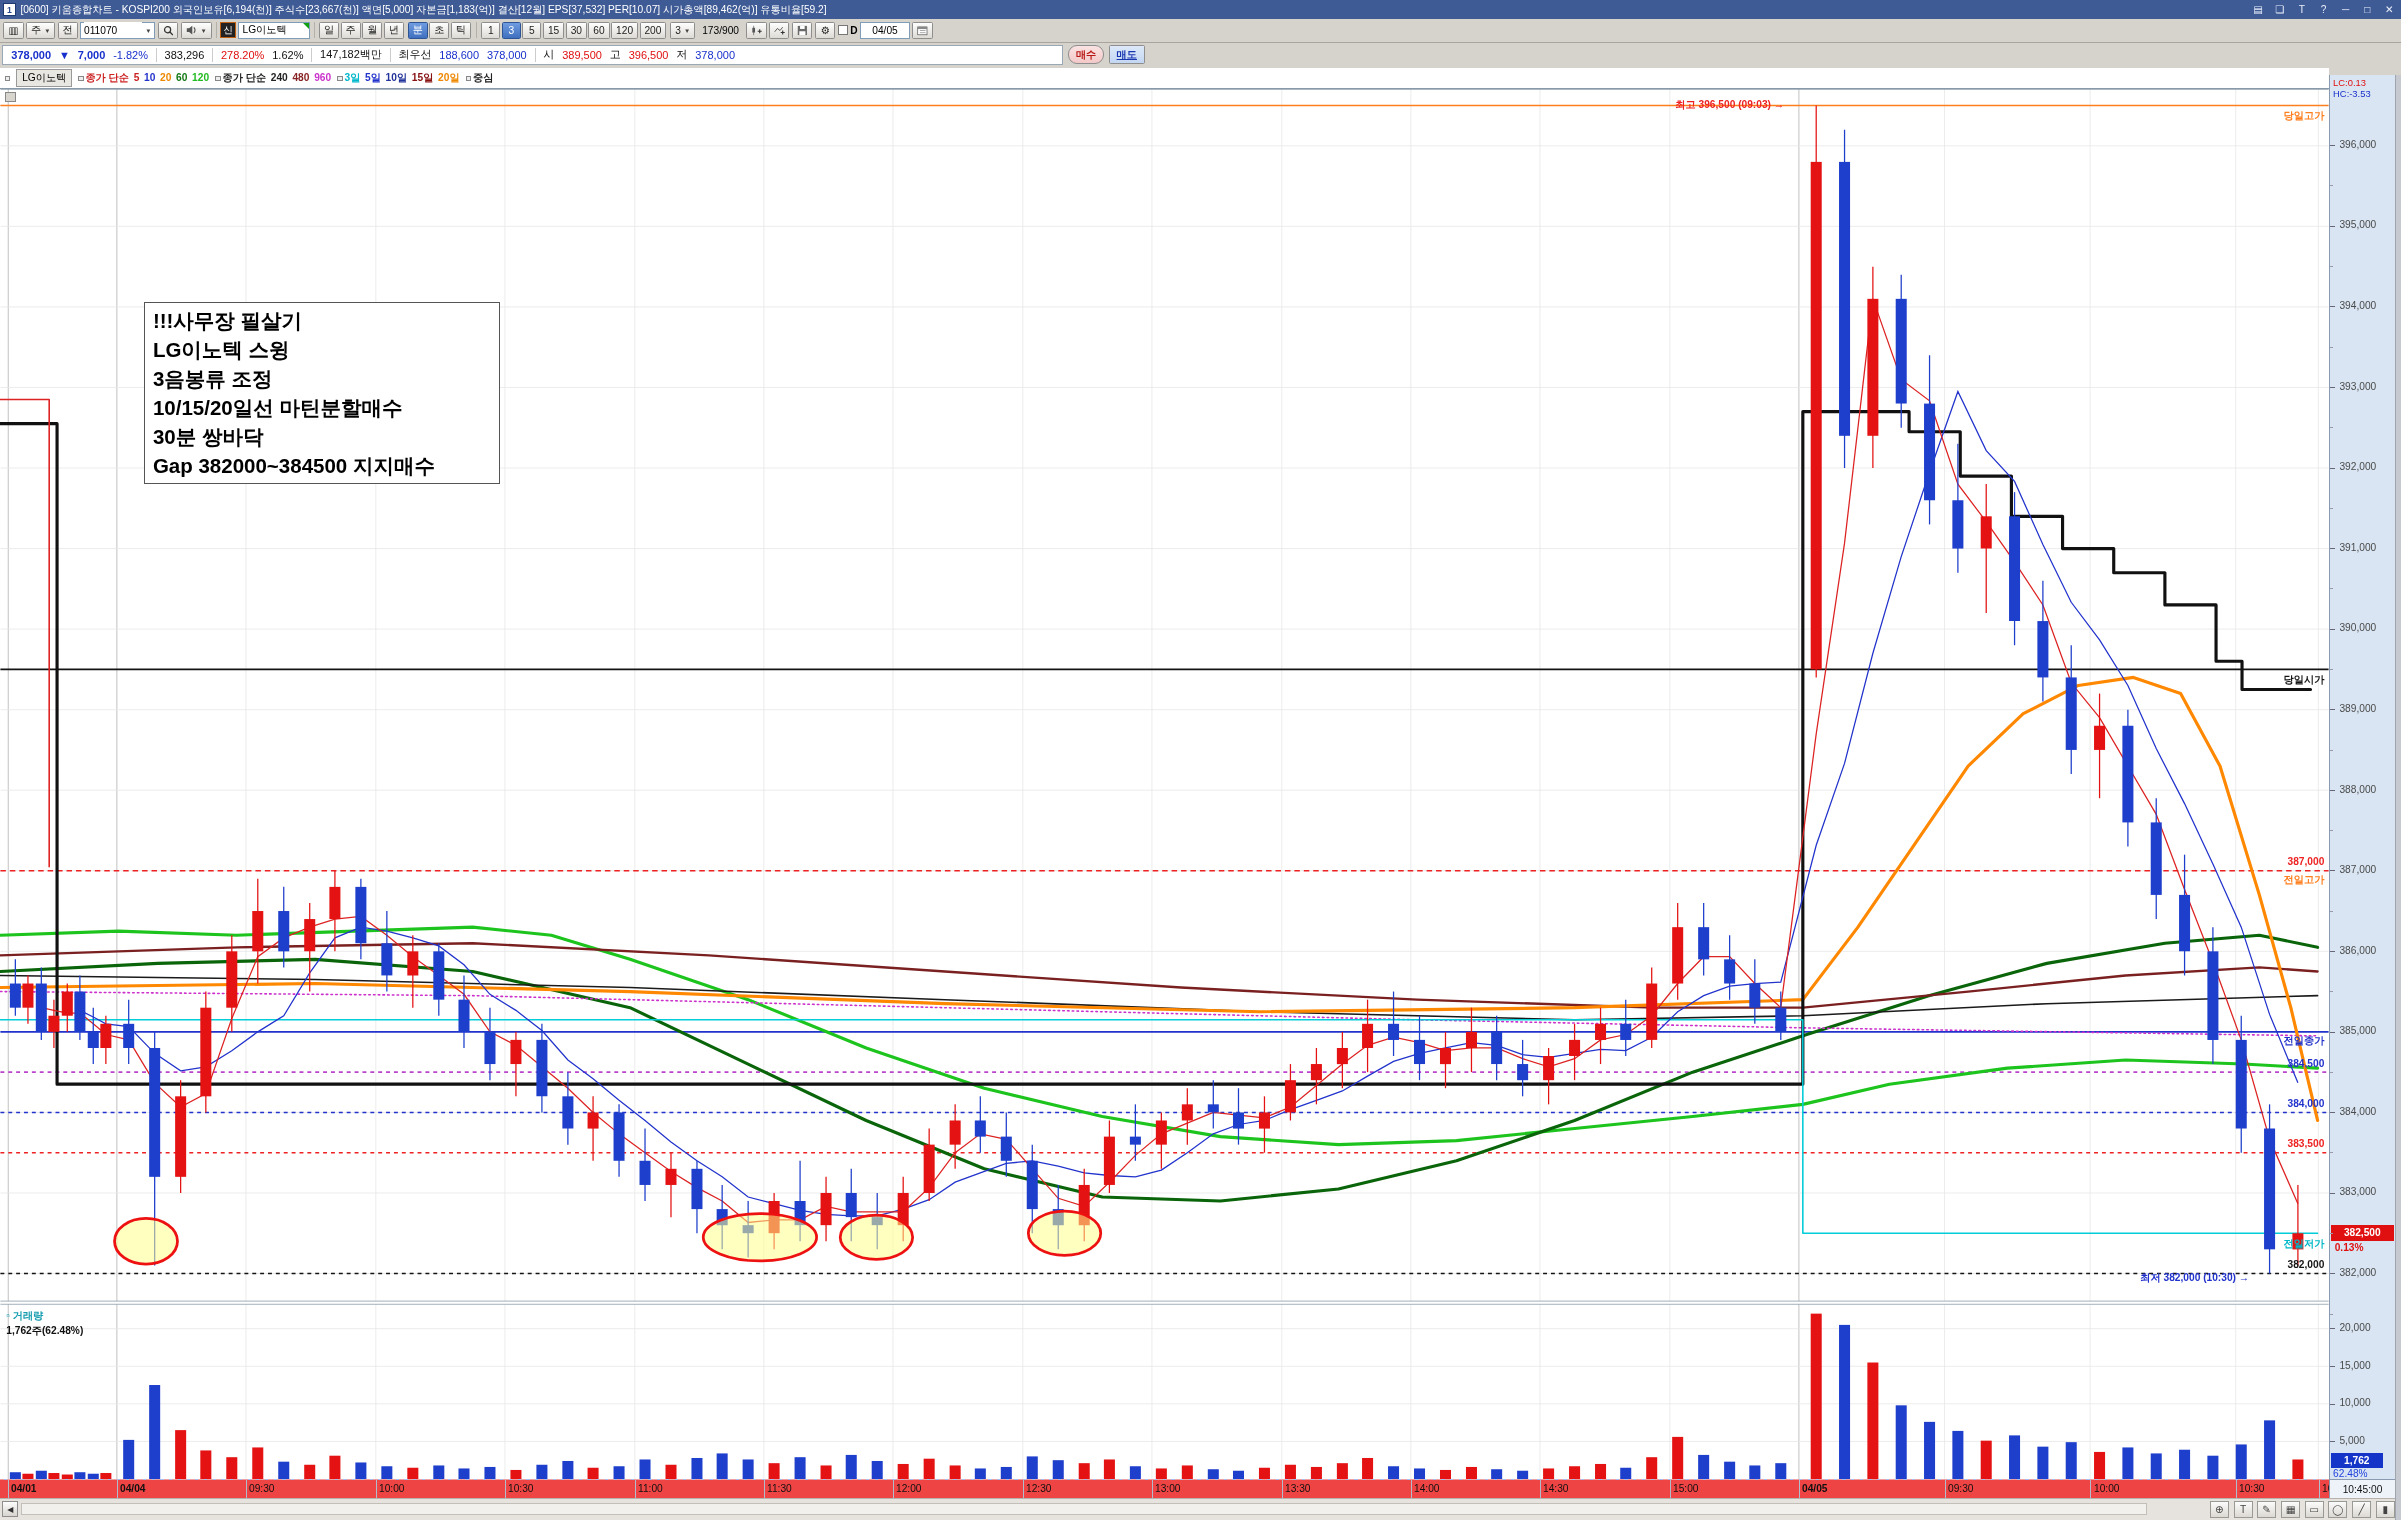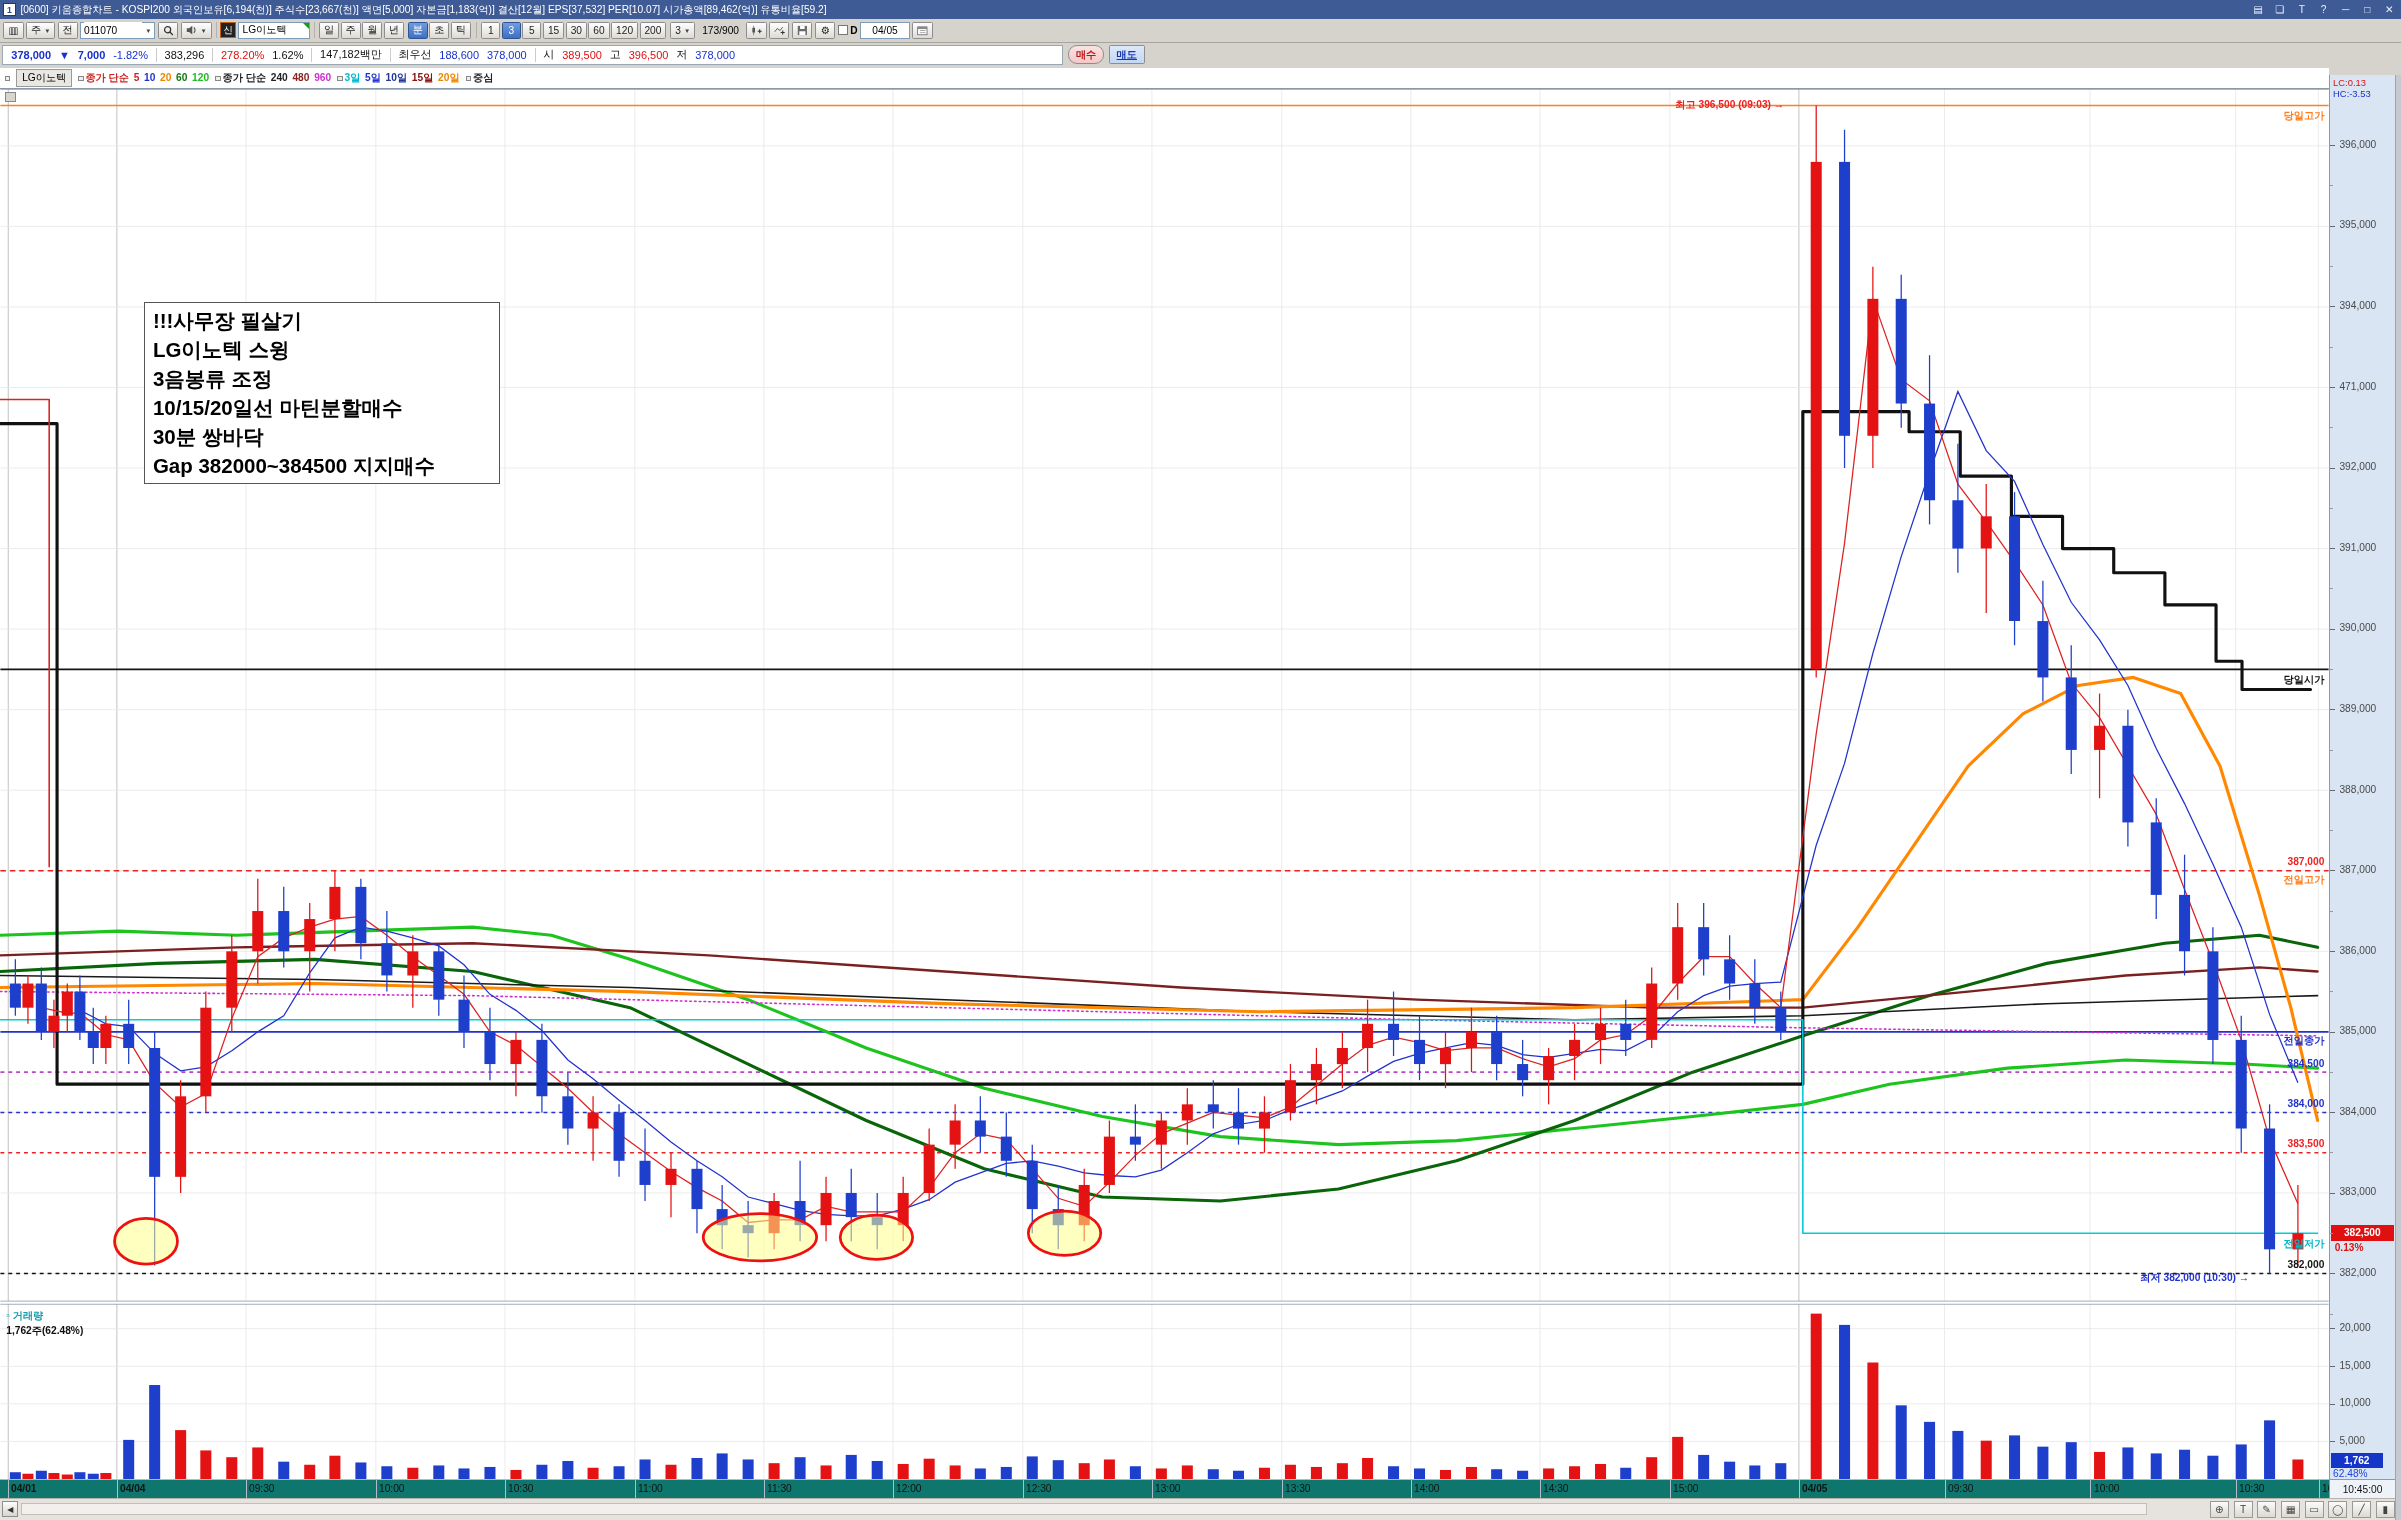--- a/index.html
+++ b/index.html
@@ -77,21 +77,21 @@
   #lc-label { position:absolute; left:3.1px; top:1.6px; color:#e01010; font-size:9.4px; }
   #hc-label { position:absolute; left:3.1px; top:13.4px; color:#1830cc; font-size:9.4px; }
   #price-badge { position:absolute; left:0.8px; width:63px; height:15.7px; background:#e01010; color:#fff;
     font-weight:bold; text-align:center; line-height:15.7px; }
   #price-badge-pct { position:absolute; left:4.7px; color:#e01010; font-weight:bold; }
   #vol-badge { position:absolute; left:0.8px; width:52px; height:15px; background:#1535c8; color:#fff;
     font-weight:bold; text-align:center; line-height:15px; }
   #vol-badge-pct { position:absolute; left:3.1px; color:#2244dd; }
 
   
-  #time-axis { position:absolute; left:0; top:1479px; width:2329px; height:19px; background:#0f766e;
+  #time-axis { position:absolute; left:0; top:1479px; width:2329px; height:19px; background:#ef4444;
     border-top:1.6px solid transparent;
     border-image:repeating-linear-gradient(90deg,#f0a0a0 0 5.5px,#a8bcf0 5.5px 8.7px) 2; font-size:10.2px; }
   .tlabel { position:absolute; top:3.1px; color:#111; }
   .tlabel.day { font-weight:bold; }
   .tgridsep { position:absolute; top:0; width:0.8px; height:19px; background:#b0bccb; }
   #time-cell { position:absolute; left:2329px; top:1479px; width:66px; height:19px; background:#eef3fa;
     border-left:0.8px solid #8a9ab0; border-top:0.8px solid #8a9ab0; font-size:10.2px; text-align:center; line-height:19px; color:#111; }
 
   
   #bottom-strip { position:absolute; left:0; top:1498px; width:2401px; height:23px; background:#e6e3de;
@@ -630,21 +630,21 @@
   <div class="tickmark" style="top: 70px;"></div>
       <div class="ptick" style="top: 64px;">396,000</div>
       <div class="minormark" style="top: 110px;"></div>
       <div class="tickmark" style="top: 151px;"></div>
       <div class="ptick" style="top: 144px;">395,000</div>
       <div class="minormark" style="top: 191px;"></div>
       <div class="tickmark" style="top: 231px;"></div>
       <div class="ptick" style="top: 225px;">394,000</div>
       <div class="minormark" style="top: 272px;"></div>
       <div class="tickmark" style="top: 312px;"></div>
-      <div class="ptick" style="top: 306px;">471,000</div>
+      <div class="ptick" style="top: 306px;">393,000</div>
       <div class="minormark" style="top: 352px;"></div>
       <div class="tickmark" style="top: 393px;"></div>
       <div class="ptick" style="top: 386px;">392,000</div>
       <div class="minormark" style="top: 433px;"></div>
       <div class="tickmark" style="top: 473px;"></div>
       <div class="ptick" style="top: 467px;">391,000</div>
       <div class="minormark" style="top: 513px;"></div>
       <div class="tickmark" style="top: 554px;"></div>
       <div class="ptick" style="top: 547px;">390,000</div>
       <div class="minormark" style="top: 594px;"></div>

